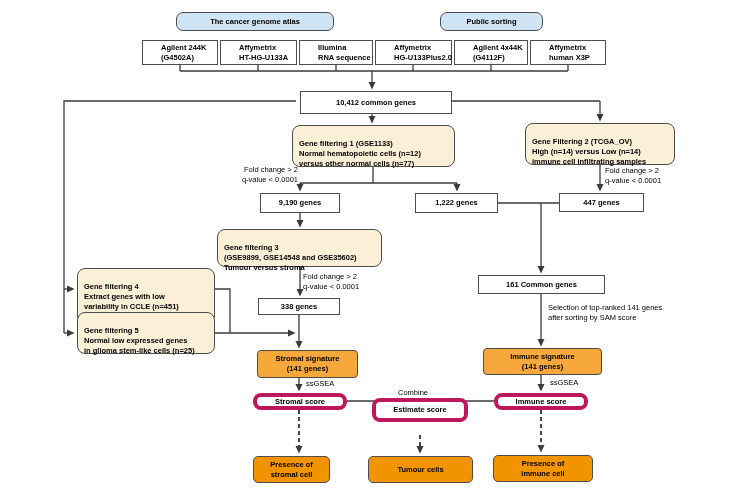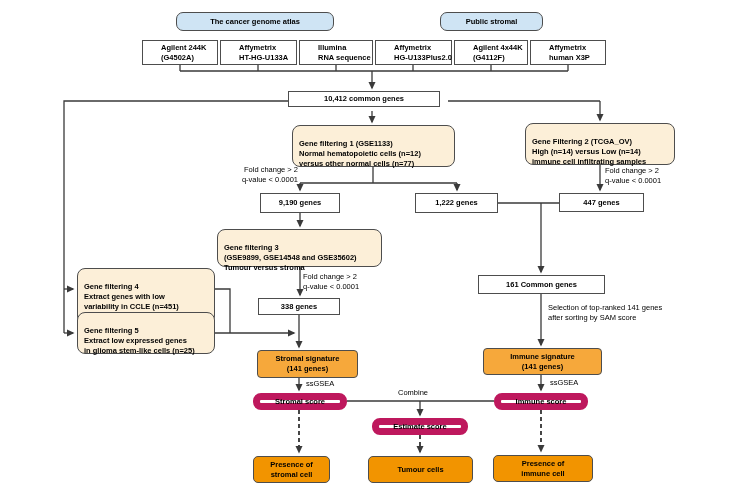--- a/index.html
+++ b/index.html
@@ -7,21 +7,21 @@
           font-family:"Liberation Sans",sans-serif;color:#000;overflow:hidden;}
   .wires{position:absolute;left:0;top:0;width:740px;height:491px;}
   .box{position:absolute;box-sizing:border-box;border:1.5px solid #4d4d4d;background:#fff;
        font-size:7.5px;font-weight:bold;line-height:1.3;}
   .ctr{display:flex;flex-direction:column;align-items:center;justify-content:center;text-align:center;}
   .lft{padding:2px 2px 1px 18px;}
   .blue{background:#cfe4f4;border-radius:7px;}
   .cream{background:#fcefd8;border-radius:8px;padding:13px 6px 2px 6px;}
   .sig{background:#f6a83b;border-radius:4px;}
   .deep{background:#f29400;border-radius:5px;}
-  .score{border:7px solid #be185d;border-radius:8px;background:#fff;}
+  .score{border:4px solid #be185d;border-radius:8px;background:#fff;}
   .lbl{position:absolute;font-size:7.5px;font-weight:normal;line-height:1.35;white-space:nowrap;}
   .line{white-space:nowrap;}
 </style>
 </head>
 <body>
 
 <div class="canvas">
 
   <svg class="wires" viewBox="0 0 740 491" xmlns="http://www.w3.org/2000/svg">
     <defs>
@@ -70,21 +70,21 @@
       <path d="M299,410 V452" marker-end="url(#ah)"></path>
       <path d="M420,435 V452" marker-end="url(#ah)"></path>
       <path d="M541,410 V451" marker-end="url(#ah)"></path>
     </g>
   </svg>
 
   <div class="box blue ctr" style="left:176px;top:12px;width:158px;height:19px">
     <div class="line">The cancer genome atlas</div>
   </div>
   <div class="box blue ctr" style="left:440px;top:12px;width:103px;height:19px">
-    <div class="line">Public stromal</div>
+    <div class="line">Public sorting</div>
   </div>
 
   <div class="box lft" style="left:142px;top:40px;width:76px;height:25px">
     <div class="line">Agilent 244K</div>
     <div class="line">(G4502A)</div>
   </div>
   <div class="box lft" style="left:220px;top:40px;width:77px;height:25px">
     <div class="line">Affymetrix</div>
     <div class="line">HT-HG-U133A</div>
   </div>
@@ -98,21 +98,21 @@
   </div>
   <div class="box lft" style="left:454px;top:40px;width:74px;height:25px">
     <div class="line">Agilent 4x44K</div>
     <div class="line">(G4112F)</div>
   </div>
   <div class="box lft" style="left:530px;top:40px;width:76px;height:25px">
     <div class="line">Affymetrix</div>
     <div class="line">human X3P</div>
   </div>
 
-  <div class="box ctr" style="left:288px;top:91px;width:152px;height:16px">
+  <div class="box ctr" style="left:300px;top:91px;width:152px;height:23px">
     <div class="line">10,412 common genes</div>
   </div>
 
   <div class="box cream" style="left:292px;top:125px;width:163px;height:42px">
     <div class="line">Gene filtering 1 (GSE1133)</div>
     <div class="line">Normal hematopoietic cells (n=12)</div>
     <div class="line">versus other normal cells (n=77)</div>
   </div>
   <div class="box cream" style="left:525px;top:123px;width:150px;height:42px">
     <div class="line">Gene Filtering 2 (TCGA_OV)</div>
@@ -135,21 +135,21 @@
     <div class="line">(GSE9899, GSE14548 and GSE35602)</div>
     <div class="line">Tumour versus stroma</div>
   </div>
   <div class="box cream" style="left:77px;top:268px;width:138px;height:56px">
     <div class="line">Gene filtering 4</div>
     <div class="line">Extract genes with low</div>
     <div class="line">variability in CCLE (n=451)</div>
   </div>
   <div class="box cream" style="left:77px;top:312px;width:138px;height:42px">
     <div class="line">Gene filtering 5</div>
-    <div class="line">Extract low expressed genes</div>
+    <div class="line">Normal low expressed genes</div>
     <div class="line">in glioma stem-like cells (n=25)</div>
   </div>
 
   <div class="box ctr" style="left:258px;top:298px;width:82px;height:17px">
     <div class="line">338 genes</div>
   </div>
   <div class="box ctr" style="left:478px;top:275px;width:127px;height:19px">
     <div class="line">161 Common genes</div>
   </div>
 
@@ -161,21 +161,21 @@
     <div class="line">Immune signature</div>
     <div class="line">(141 genes)</div>
   </div>
 
   <div class="box score ctr" style="left:253px;top:393px;width:94px;height:17px">
     <div class="line">Stromal score</div>
   </div>
   <div class="box score ctr" style="left:494px;top:393px;width:94px;height:17px">
     <div class="line">Immune score</div>
   </div>
-  <div class="box score ctr" style="left:372px;top:418px;width:96px;height:17px">
+  <div class="box score ctr" style="left:372px;top:398px;width:96px;height:24px">
     <div class="line">Estimate score</div>
   </div>
 
   <div class="box deep ctr" style="left:253px;top:456px;width:77px;height:27px">
     <div class="line">Presence of</div>
     <div class="line">stromal cell</div>
   </div>
   <div class="box deep ctr" style="left:368px;top:456px;width:105px;height:27px">
     <div class="line">Tumour cells</div>
   </div>

